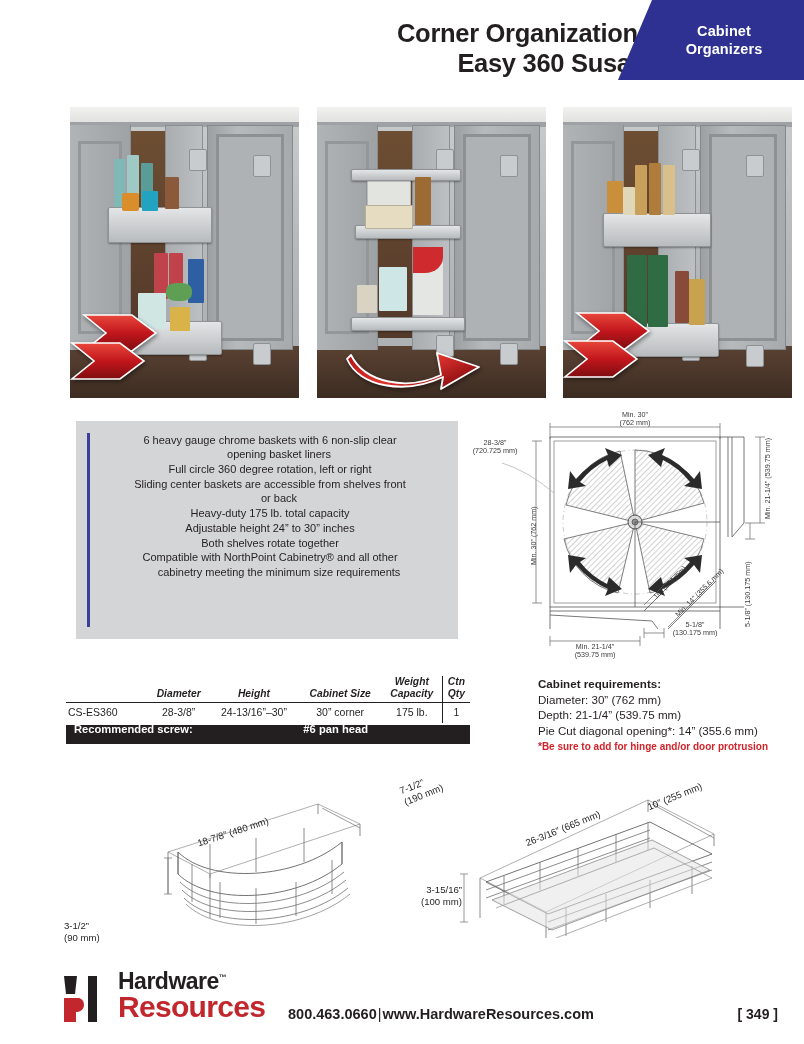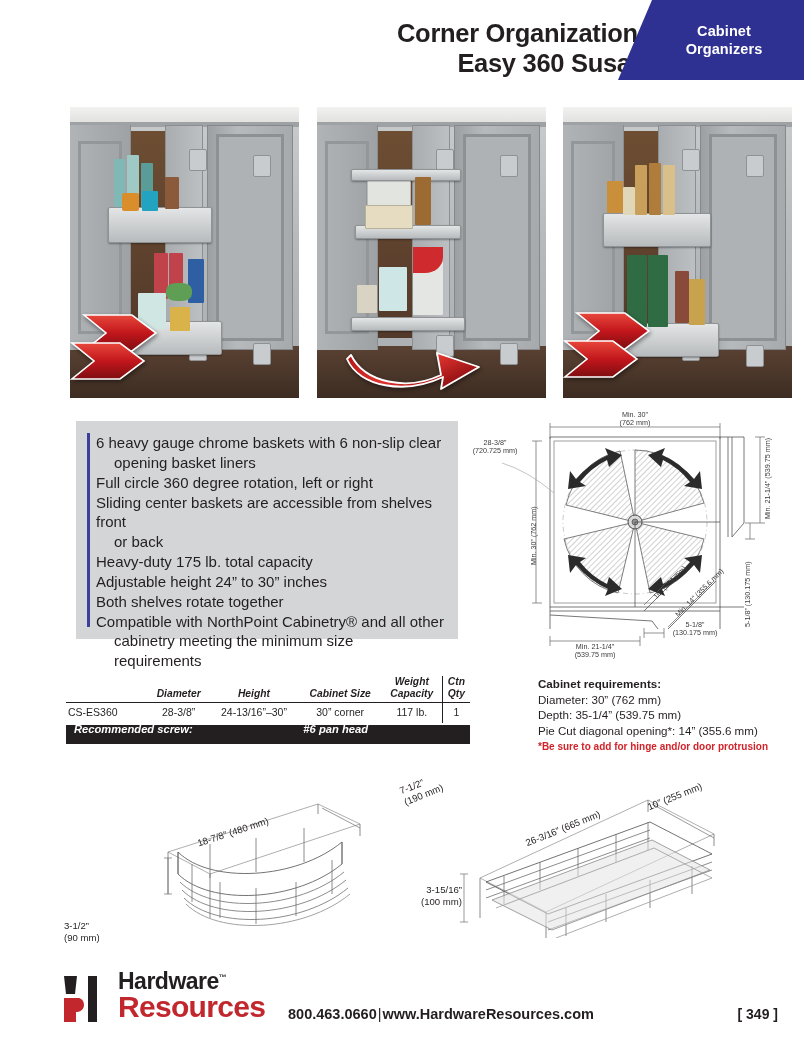--- a/index.html
+++ b/index.html
@@ -60,42 +60,42 @@
   .arrow-curve{position:absolute;filter:drop-shadow(1px 2px 2px rgba(0,0,0,.45));}
 
   
   .features{
     position:absolute;top:421px;left:76px;width:382px;height:218px;
     background:#d4d5d7;box-sizing:border-box;padding:12px 14px 10px 20px;
   }
   .features:before{
     content:"";position:absolute;left:11px;top:12px;bottom:12px;width:3px;background:#3b3f9c;
   }
-  .feat-item{font-size:15px;line-height:1.30;color:#231f20;margin-bottom:0.5px;
-    padding-left:0;text-indent:0;}
+  .feat-item{font-size:11px;line-height:1.30;color:#231f20;margin-bottom:0.5px;
+    padding-left:0;text-indent:0;text-align:center;}
   .feat-item .cont{display:block;padding-left:18px;}
 
   
   .techdiag{position:absolute;top:415px;left:492px;width:320px;height:245px;}
   .tdim{position:absolute;font-size:7.2px;line-height:1.16;color:#3a3a3a;text-align:center;white-space:nowrap;}
   .tdim.rot{transform-origin:left top;}
 
   
   .spectable{position:absolute;top:676px;left:66px;width:404px;}
   .st-grid{width:100%;border-collapse:collapse;}
   .st-grid th{font-size:10.3px;font-style:italic;font-weight:bold;text-align:center;
      padding:0 2px 3px;vertical-align:bottom;line-height:1.12;}
   .st-grid th.blank{width:78px;}
   .st-head-row th{border-bottom:1.6px solid #231f20;}
   .st-grid td{font-size:10.5px;text-align:center;padding:3px 2px 5px;}
   .st-grid td.model{text-align:left;font-size:10.5px;padding-left:2px;}
   .st-ctn{border-left:1px solid #231f20;}
   .screwbar{margin-top:2px;background:#231f20;color:#ffffff;height:19px;
      display:flex;align-items:center;justify-content:space-between;
-     padding:0 10px 12px 8px;font-style:italic;font-weight:bold;font-size:11.2px;box-sizing:border-box;}
+     padding:0 10px 12px 8px;font-weight:bold;font-size:11.2px;box-sizing:border-box;}
   .screwbar .val{padding-right:92px;}
 
   
   .cabreq{position:absolute;top:676px;left:538px;width:262px;}
   .cabreq .hd{font-size:11.6px;font-weight:bold;line-height:1.35;}
   .cabreq .ln{font-size:11.6px;line-height:1.35;}
   .cabreq .note{font-size:10px;font-weight:bold;color:#d2232a;line-height:1.4;margin-top:1px;}
 
   
   .basketdiag{position:absolute;top:778px;left:0;width:804px;height:165px;}
@@ -398,35 +398,35 @@
         <th class="st-ctn">
           <span>Ctn</span><br>
           <span>Qty</span>
         </th>
       </tr>
       <tr>
         <td class="model">CS-ES360</td>
         <td>28-3/8”</td>
         <td>24-13/16”–30”</td>
         <td>30” corner</td>
-        <td>117 lb.</td>
+        <td>175 lb.</td>
         <td class="st-ctn">1</td>
       </tr>
     </tbody>
       </table>
     <div class="screwbar">
       <span>Recommended screw:</span>
       <span class="val">#6 pan head</span>
     </div>
   </div>
 
   <div class="cabreq">
     <div class="hd">Cabinet requirements:</div>
     <div class="ln">Diameter: 30” (762 mm)</div>
-    <div class="ln">Depth: 35-1/4” (539.75 mm)</div>
+    <div class="ln">Depth: 21-1/4” (539.75 mm)</div>
     <div class="ln">Pie Cut diagonal opening*: 14” (355.6 mm)</div>
     <div class="note">*Be sure to add for hinge and/or door protrusion</div>
   </div>
 
   <div class="basketdiag">
 
     <svg style="position:absolute;left:60px;top:0;" width="340" height="160" viewBox="0 0 340 160">
       <g stroke="#6f6f6f" fill="none" stroke-width="0.8">
 
         <path d="M108 74 L258 26 L300 46 L150 96 Z" stroke="#9a9a9a"></path>

